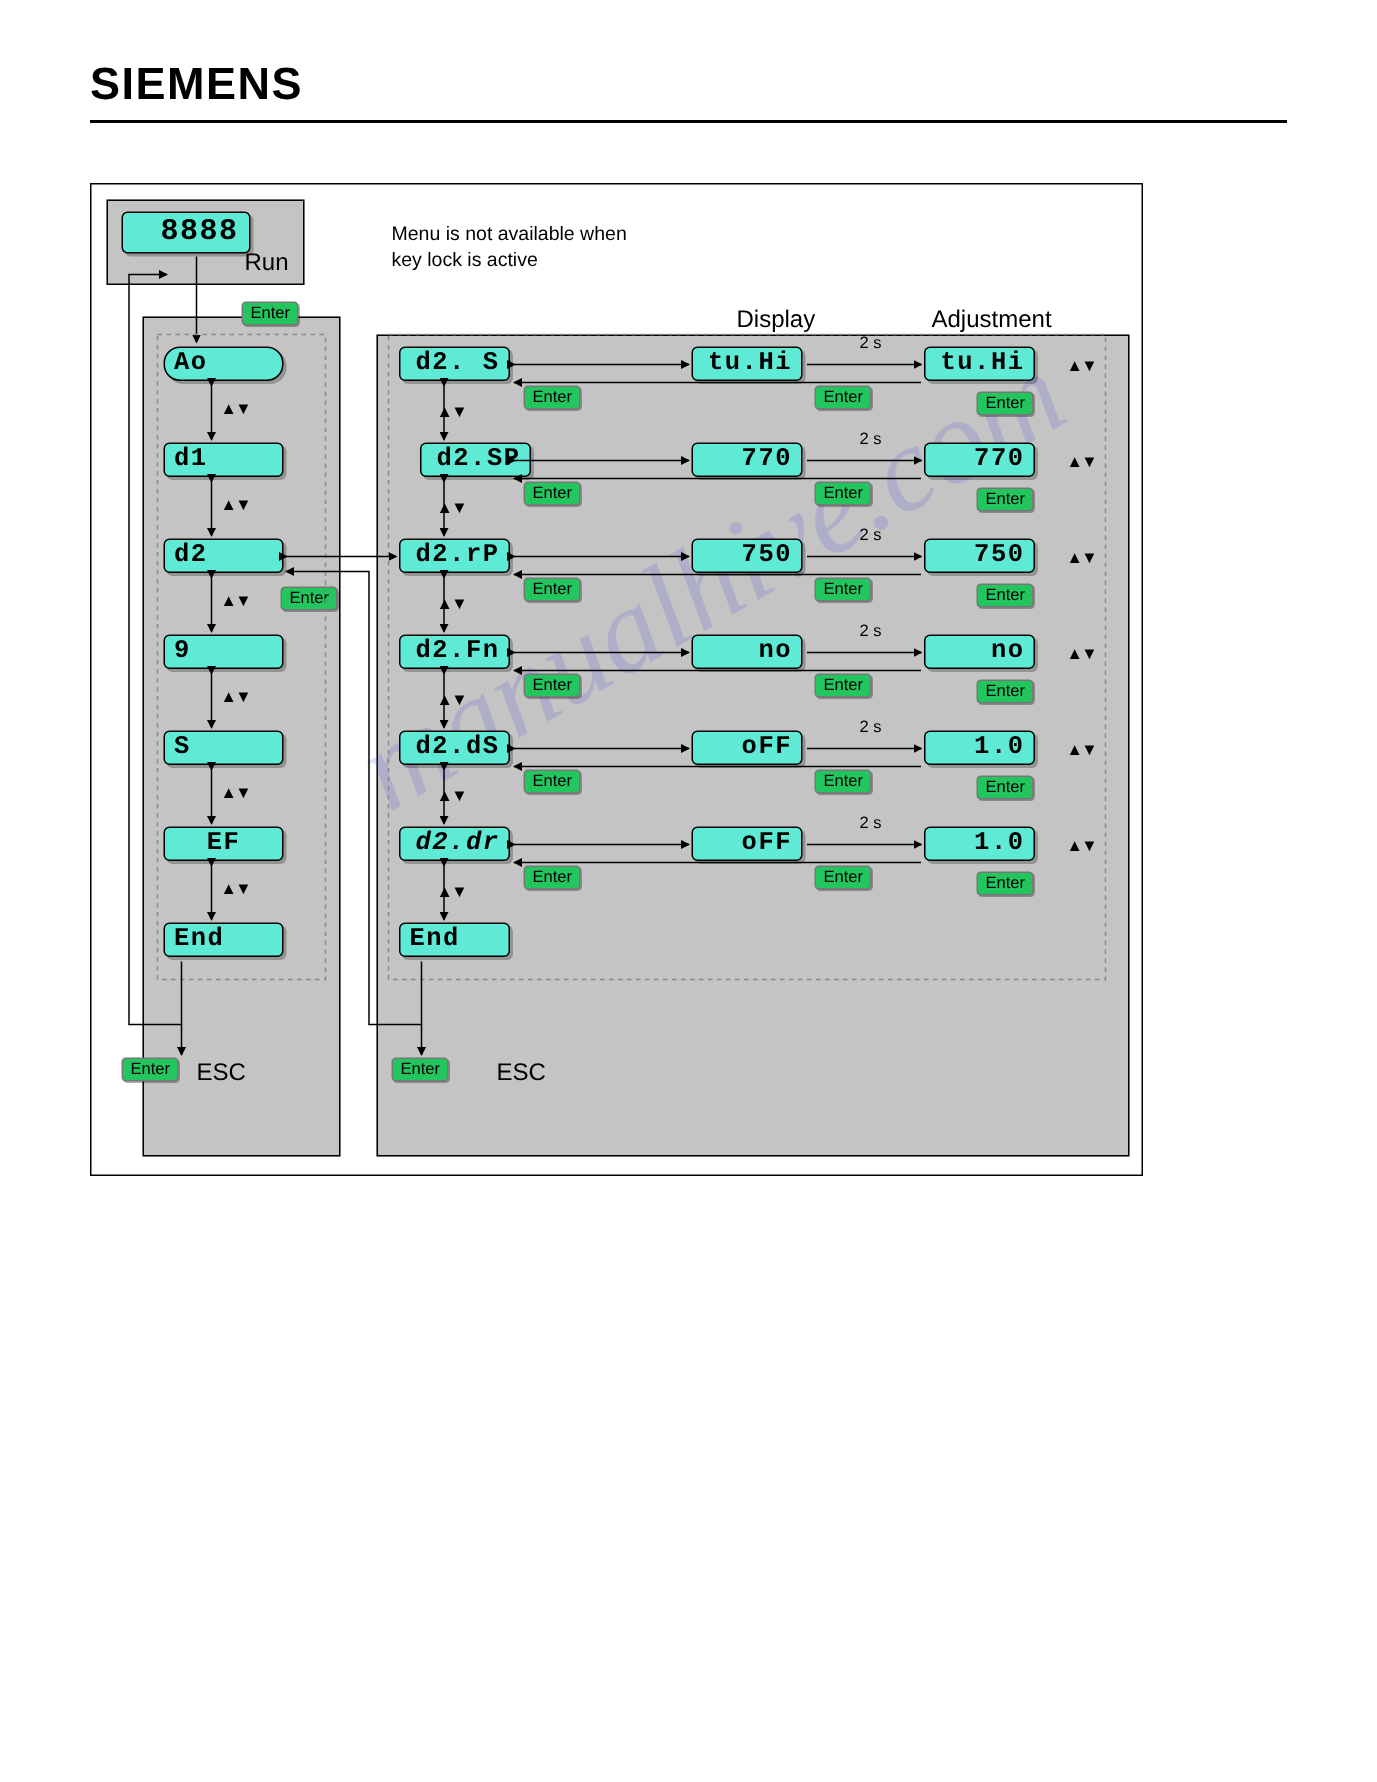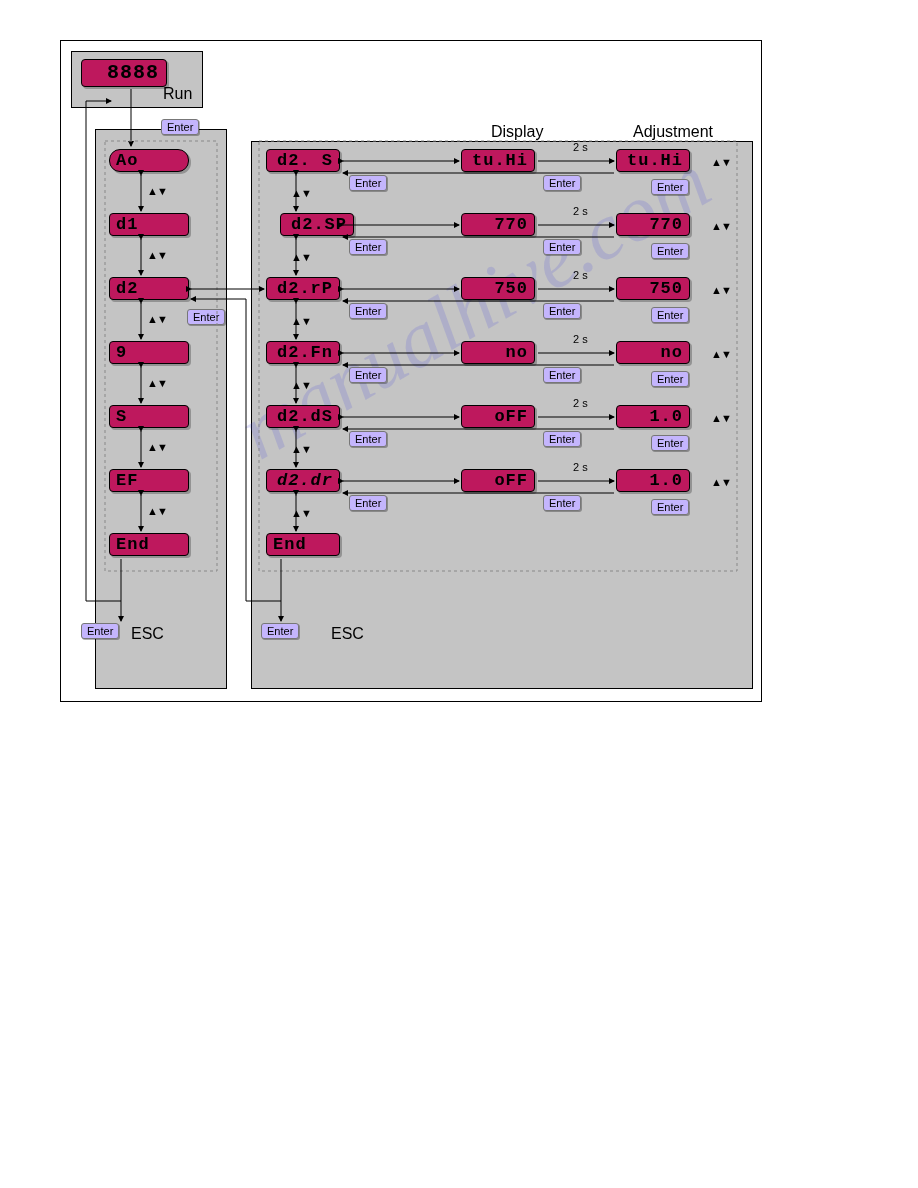--- a/index.html
+++ b/index.html
@@ -38,36 +38,36 @@
   left: 10px; top: 10px; width: 130px; height: 55px;
 }
 .panel-left {
   left: 34px; top: 88px; width: 130px; height: 558px;
 }
 .panel-right {
   left: 190px; top: 100px; width: 500px; height: 546px;
 }
 .lcd {
   position: absolute;
-  background: #be185d;
+  background: #5eead4;
   border: 1.5px solid #000;
   border-radius: 4px;
   font-family: 'Courier New', monospace;
   font-weight: bold;
   font-size: 17px;
   text-align: right;
   padding: 2px 6px 2px 6px;
   letter-spacing: 1px;
   line-height: 1;
   box-shadow: 2px 2px 0 rgba(0,0,0,0.25);
 }
 .lcd-big { font-size: 20px; padding: 3px 7px; }
 .btn {
   position: absolute;
-  background: #c4b5fd;
+  background: #22c55e;
   border: 1px solid #777;
   border-radius: 3px;
   font-size: 11px;
   padding: 1px 5px;
   box-shadow: 1px 1px 0 rgba(0,0,0,0.3);
   text-align: center;
 }
 .lbl {
   position: absolute;
   font-size: 16px;
@@ -97,54 +97,56 @@
   position: absolute;
   left: 0; top: 0;
   width: 700px; height: 660px;
   pointer-events: none;
 }
 </style>
 </head>
 <body>
 
 <div class="page">
+  <div class="brand">SIEMENS</div>
 
   <div class="diagram-frame">
 
     <div class="panel panel-top"></div>
     <div class="panel panel-left"></div>
     <div class="panel panel-right"></div>
 
     <div class="watermark">manualhive.com</div>
 
     <div class="lcd lcd-big" style="left:20px; top:18px; width:70px;">8888</div>
     <div class="lbl" style="left:102px; top:44px;">Run</div>
     <div class="btn" style="left:100px; top:78px;">Enter</div>
 
+    <div class="note" style="left:200px; top:25px; width:180px;">Menu is not available when key lock is active</div>
 
     <div class="lbl" style="left:430px; top:82px;">Display</div>
-    <div class="lbl" style="left:572px; top:82px;">Adjustment</div>
+    <div class="lbl" style="left:560px; top:82px;">Adjustment</div>
 
     <div class="lcd" style="left:48px; top:108px; width:66px; text-align:left;border-radius:11px;">Ao</div>
     <div class="updown" style="left:86px; top:144px;">▲▼</div>
 
     <div class="lcd" style="left:48px; top:172px; width:66px; text-align:left;">d1</div>
     <div class="updown" style="left:86px; top:208px;">▲▼</div>
 
     <div class="lcd" style="left:48px; top:236px; width:66px; text-align:left;">d2</div>
     <div class="btn" style="left:126px; top:268px;">Enter</div>
     <div class="updown" style="left:86px; top:272px;">▲▼</div>
 
     <div class="lcd" style="left:48px; top:300px; width:66px; text-align:left;">9</div>
     <div class="updown" style="left:86px; top:336px;">▲▼</div>
 
     <div class="lcd" style="left:48px; top:364px; width:66px; text-align:left;">S</div>
     <div class="updown" style="left:86px; top:400px;">▲▼</div>
 
-    <div class="lcd" style="left:48px; top:428px; width:66px; text-align:left;">EF</div>
+    <div class="lcd" style="left:48px; top:428px; width:66px; text-align:center;">EF</div>
     <div class="updown" style="left:86px; top:464px;">▲▼</div>
 
     <div class="lcd" style="left:48px; top:492px; width:66px; text-align:left;">End</div>
 
     <div class="btn" style="left:20px; top:582px;">Enter</div>
     <div class="lbl" style="left:70px; top:584px;">ESC</div>
 
     <div class="lcd" style="left:205px; top:108px; width:60px;">d2. S</div>
     <div class="btn" style="left:288px; top:134px;">Enter</div>
     <div class="updown" style="left:230px; top:146px;">▲▼</div>

